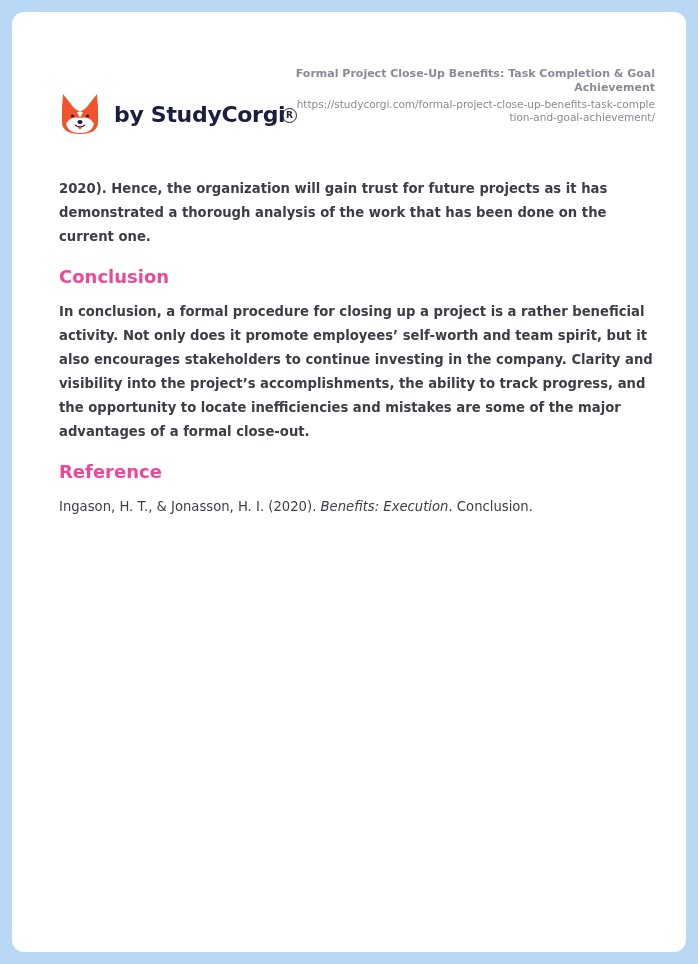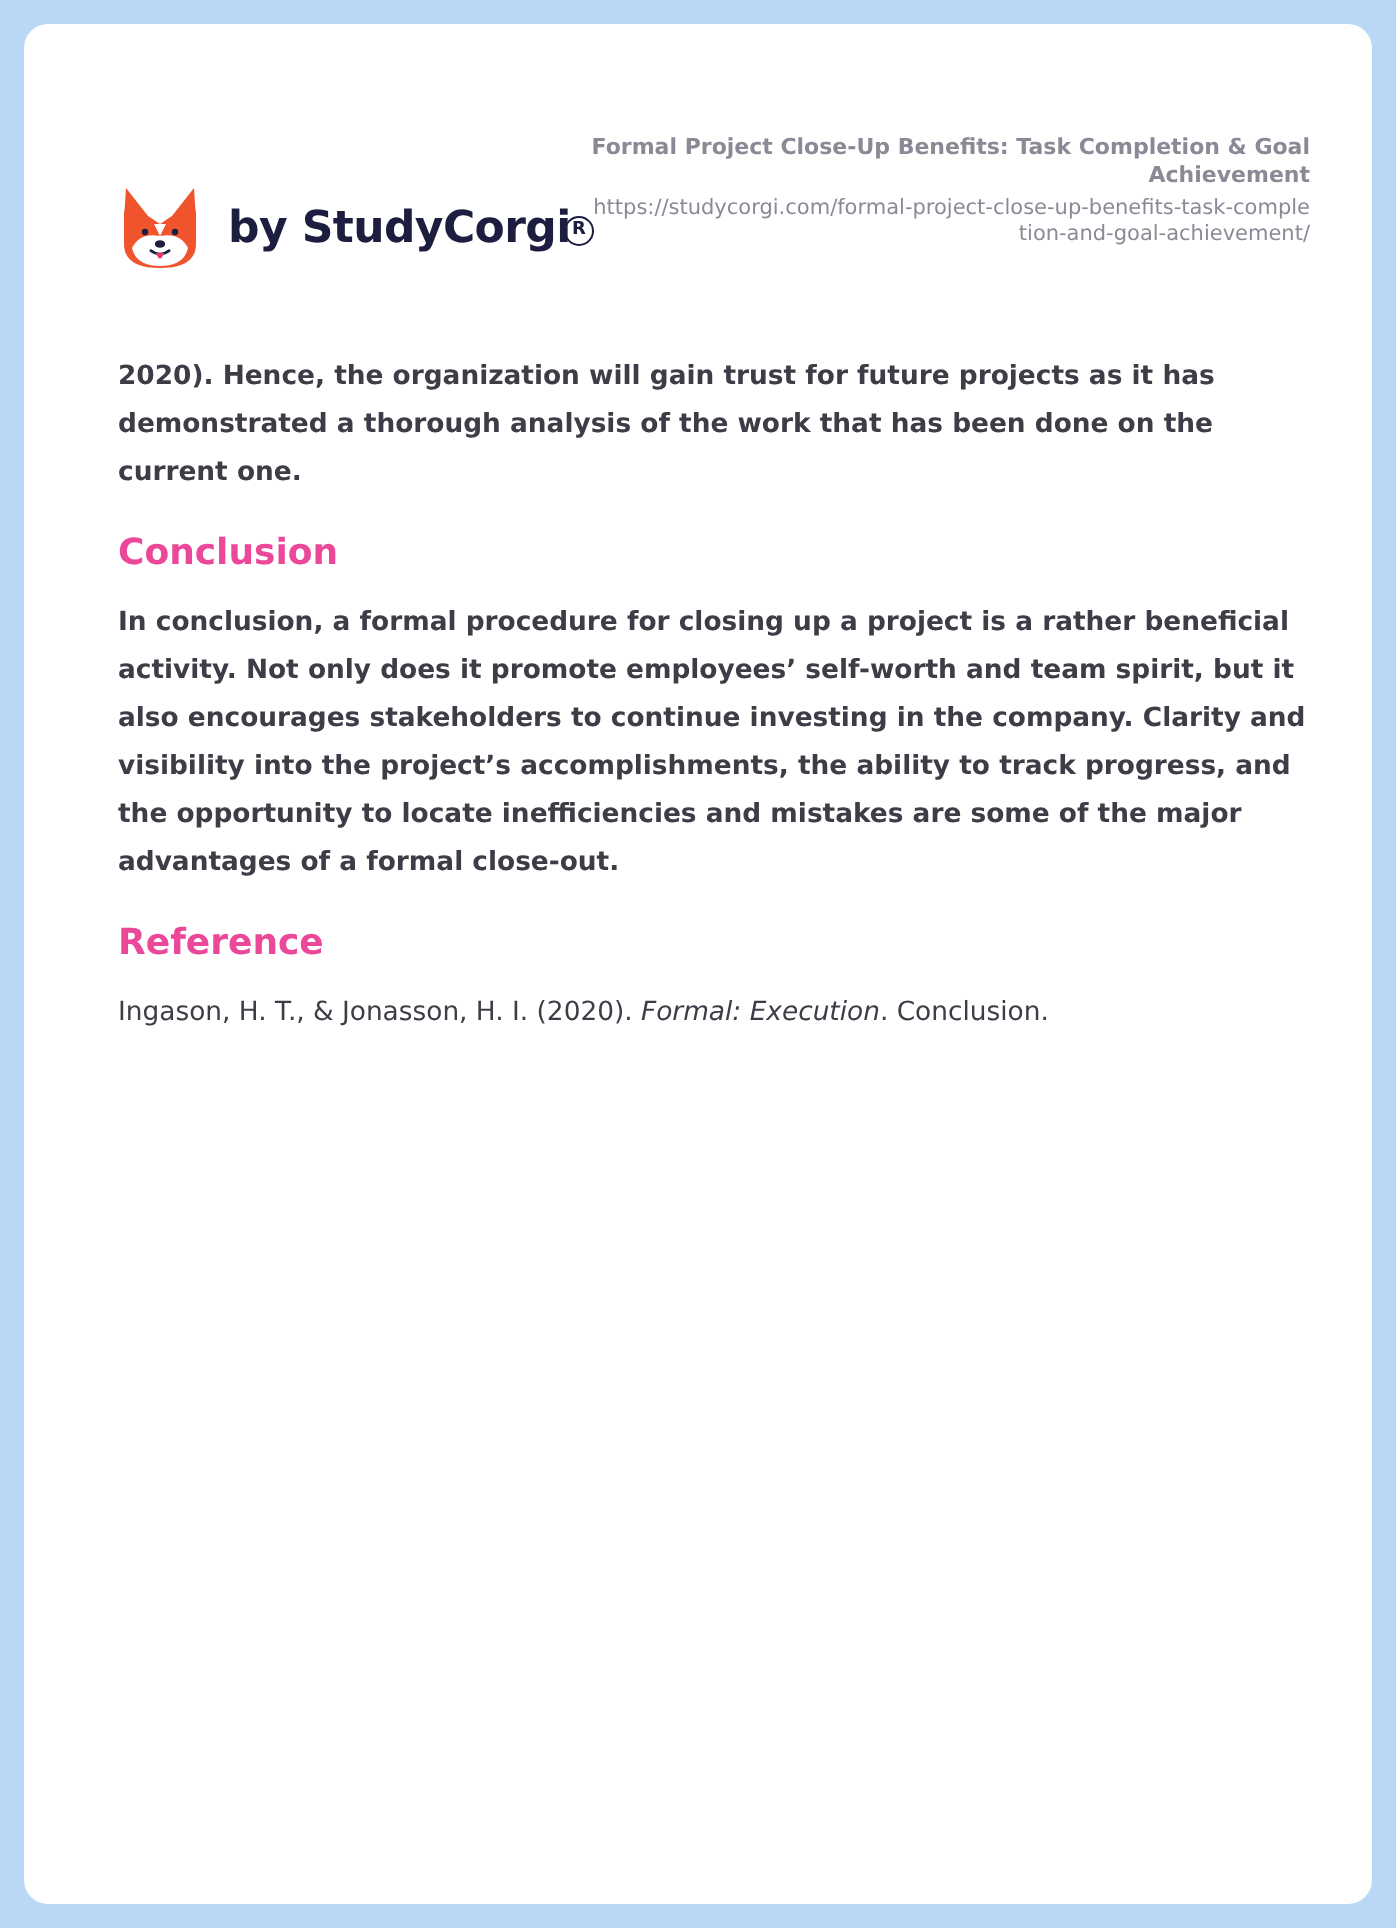--- a/index.html
+++ b/index.html
@@ -152,16 +152,16 @@
     <div class="doc-url">https://studycorgi.com/formal-project-close-up-benefits-task-completion-and-goal-achievement/</div>
   </div>
 
   <div class="content">
     <p class="para">2020). Hence, the organization will gain trust for future projects as it has demonstrated a thorough analysis of the work that has been done on the current one.</p>
 
     <h2>Conclusion</h2>
     <p class="para">In conclusion, a formal procedure for closing up a project is a rather beneficial activity. Not only does it promote employees’ self-worth and team spirit, but it also encourages stakeholders to continue investing in the company. Clarity and visibility into the project’s accomplishments, the ability to track progress, and the opportunity to locate inefficiencies and mistakes are some of the major advantages of a formal close-out.</p>
 
     <h2>Reference</h2>
-    <p class="ref"><span>Ingason, H. T., &amp; Jonasson, H. I. (2020). </span><em>Formal: Execution</em><span>. Conclusion.</span></p>
+    <p class="ref"><span>Ingason, H. T., &amp; Jonasson, H. I. (2020). </span><em>Benefits: Execution</em><span>. Conclusion.</span></p>
   </div>
 
 </div>
 
 </body></html>

